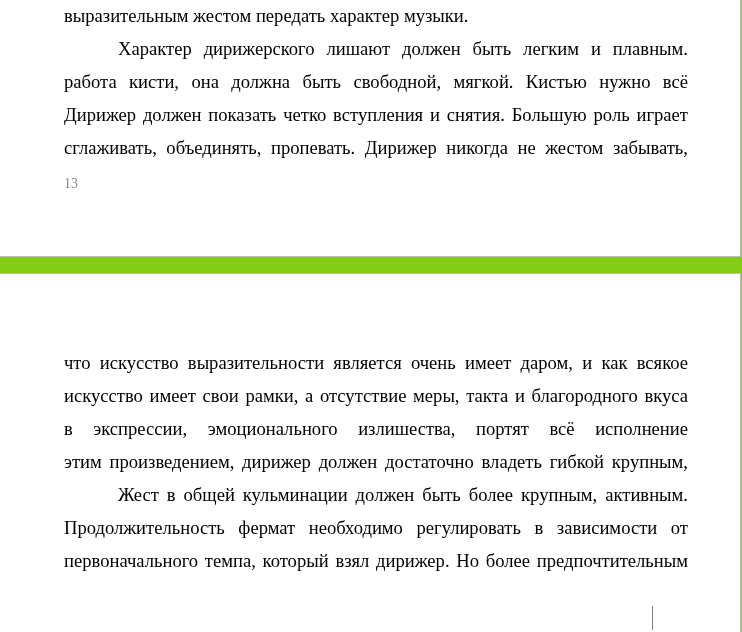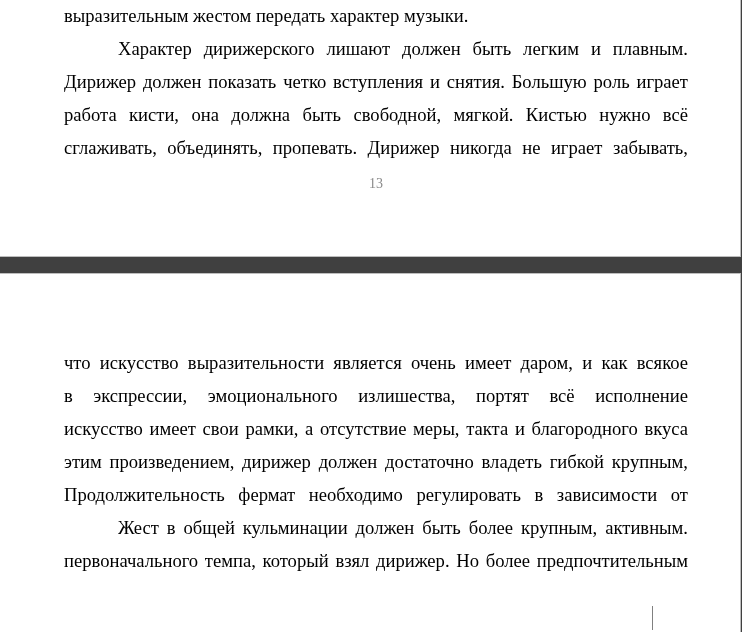--- a/index.html
+++ b/index.html
@@ -5,21 +5,21 @@
   html, body {
     margin: 0;
     padding: 0;
     background: #f7f7f7;
   }
   .viewport {
     position: relative;
     width: 742px;
     height: 632px;
     overflow: hidden;
-    background: #404040;
+    background: #84cc16;
     font-family: "Liberation Serif", "DejaVu Serif", serif;
     text-decoration: underline;
   }
   .page {
     position: absolute;
     left: -12px;
     width: 753px;
     background: #ffffff;
     border: 1px solid #bdbdbd;
     box-sizing: border-box;
@@ -57,21 +57,20 @@
   .ind {
     text-indent: 54px;
   }
   .pagenum {
     position: absolute;
     left: 75px;
     top: 198px;
     width: 624px;
     height: 18px;
     line-height: 18px;
-    text-align: center;
     font-size: 14px;
     color: #8a8a8a;
   }
   .caret {
     position: absolute;
     left: 663px;
     top: 332px;
     width: 1px;
     height: 24px;
     background: #808080;
@@ -79,33 +78,33 @@
 </style>
 </head>
 <body>
 
 <div class="viewport">
 
   <div class="page page-a">
     <div class="textcol textcol-1">
       <div class="line left">выразительным жестом передать характер музыки.</div>
       <div class="line just ind">Характер дирижерского лишают должен быть легким и плавным.</div>
+      <div class="line just">работа кисти, она должна быть свободной, мягкой. Кистью нужно всё</div>
       <div class="line just">Дирижер должен показать четко вступления и снятия. Большую роль играет</div>
-      <div class="line just">работа кисти, она должна быть свободной, мягкой. Кистью нужно всё</div>
-      <div class="line just">сглаживать, объединять, пропевать. Дирижер никогда не играет забывать,</div>
+      <div class="line just">сглаживать, объединять, пропевать. Дирижер никогда не жестом забывать,</div>
     </div>
     <div class="pagenum">13</div>
   </div>
 
   <div class="page page-b">
     <div class="textcol textcol-2">
       <div class="line just">что искусство выразительности является очень имеет даром, и как всякое</div>
+      <div class="line just">искусство имеет свои рамки, а отсутствие меры, такта и благородного вкуса</div>
       <div class="line just">в экспрессии, эмоционального излишества, портят всё исполнение</div>
-      <div class="line just">искусство имеет свои рамки, а отсутствие меры, такта и благородного вкуса</div>
       <div class="line just">этим произведением, дирижер должен достаточно владеть гибкой крупным,</div>
+      <div class="line just ind">Жест в общей кульминации должен быть более крупным, активным.</div>
       <div class="line just">Продолжительность фермат необходимо регулировать в зависимости от</div>
-      <div class="line just ind">Жест в общей кульминации должен быть более крупным, активным.</div>
       <div class="line just">первоначального темпа, который взял дирижер. Но более предпочтительным</div>
     </div>
     <div class="caret"></div>
   </div>
 
 </div>
 
 </body></html>

